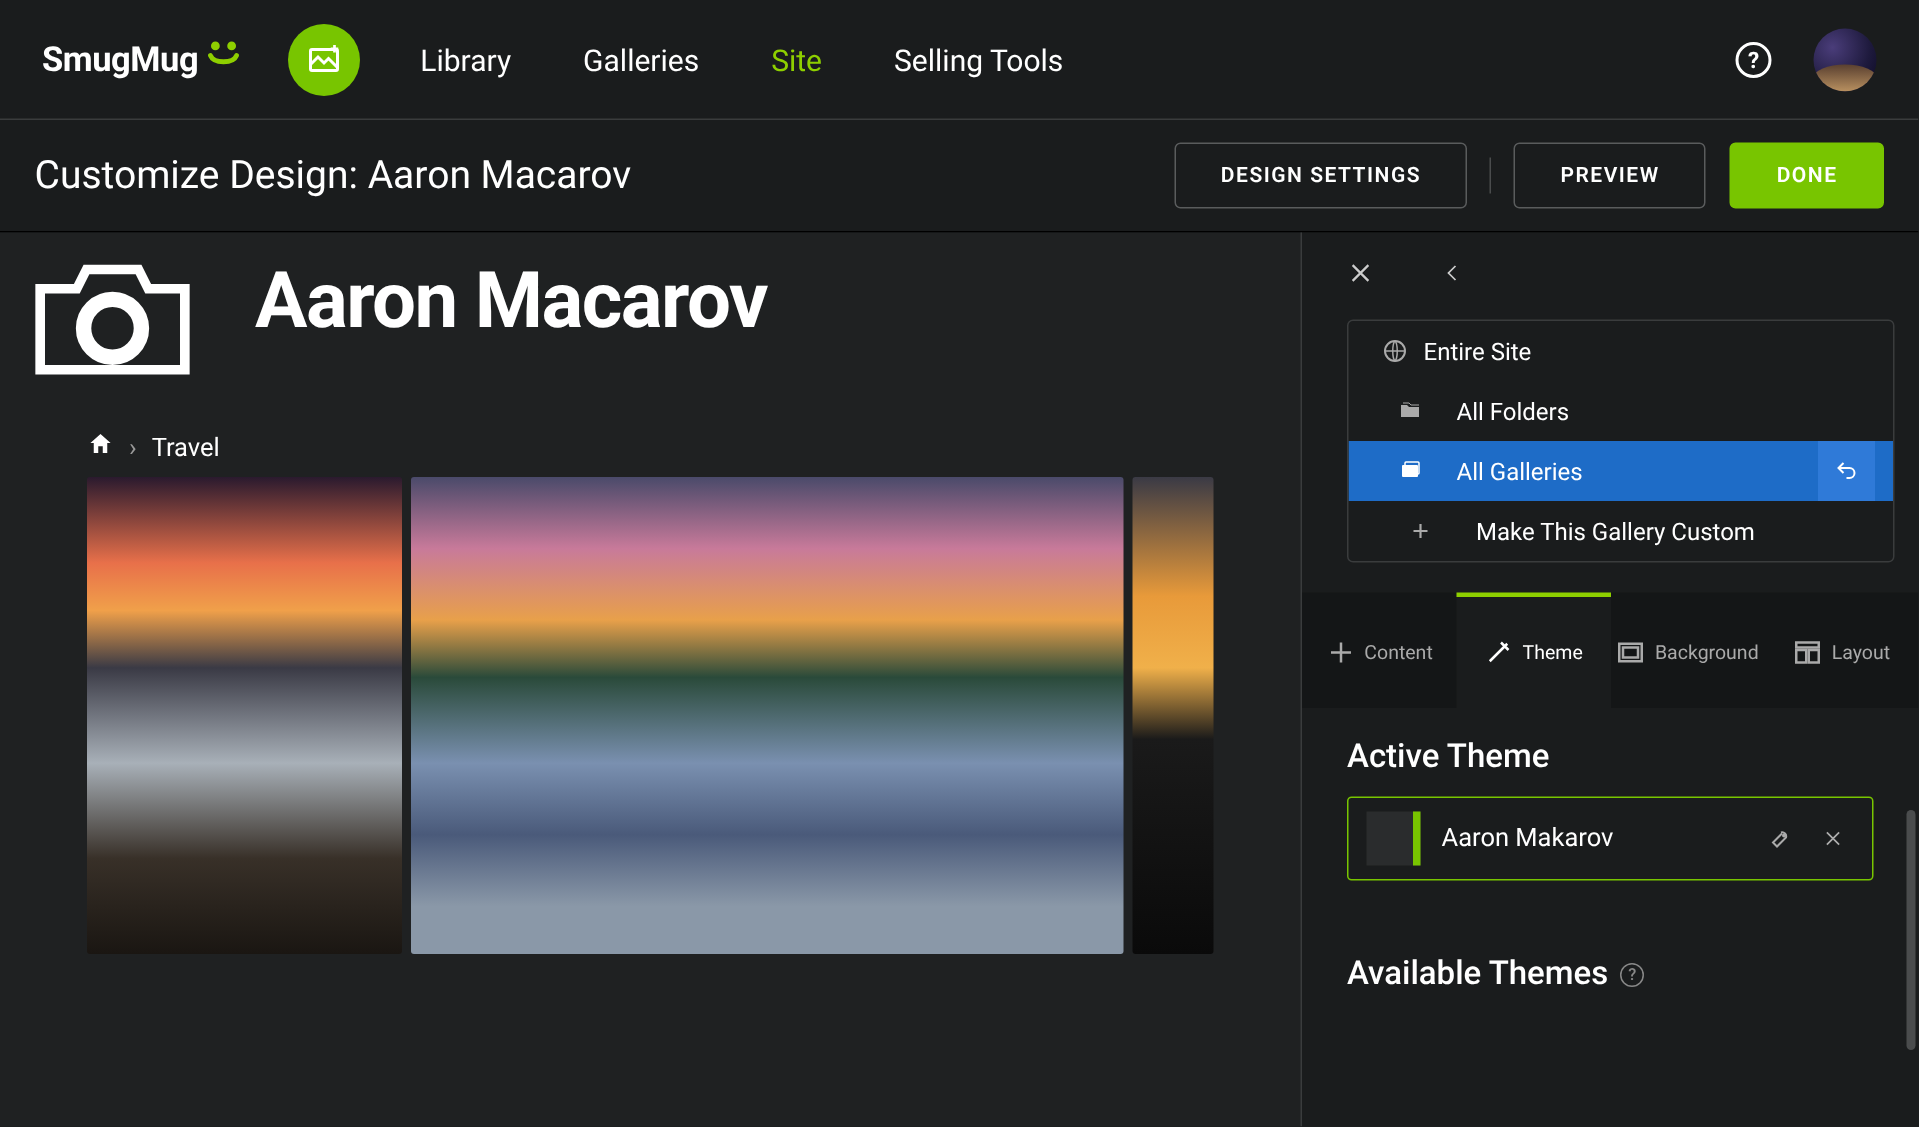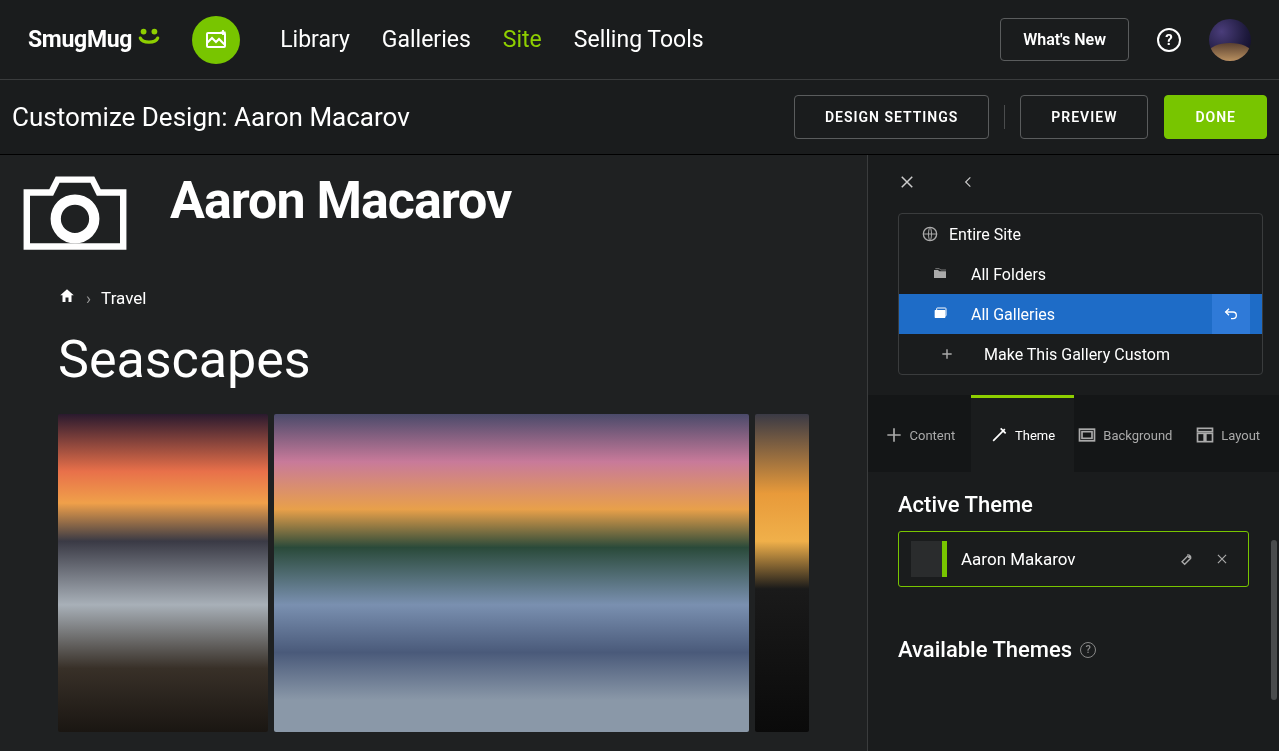--- a/index.html
+++ b/index.html
@@ -38,23 +38,23 @@
   border-radius: 50%;
   background: #78c500;
   display: flex;
   align-items: center;
   justify-content: center;
   margin-left: 30px;
   cursor: pointer;
 }
 .nav-links {
   display: flex;
-  gap: 32px;
+  gap: 48px;
   margin-left: 40px;
-  font-size: 23px;
+  font-size: 20px;
 }
 .nav-link { cursor: pointer; }
 .nav-link.active { color: #8ecf00; }
 .topnav-spacer { flex: 1; }
 .whats-new {
   border: 1px solid #5a5c5d;
   padding: 11px 22px;
   border-radius: 4px;
   font-size: 16px;
   font-weight: 600;
@@ -90,21 +90,21 @@
   height: 18px;
   background: linear-gradient(to top, #b89060, #5a4030);
   border-radius: 50% 50% 0 0;
 }
 
 
 .subheader {
   display: flex;
   align-items: center;
   height: 75px;
-  padding: 0 12px;
+  padding: 0 23px;
   border-bottom: 1px solid #000;
 }
 .subheader-title { font-size: 26px; font-weight: 400; }
 .subheader-spacer { flex: 1; }
 .btn {
   padding: 13px 30px;
   border: 1px solid #5a5c5d;
   border-radius: 4px;
   font-size: 14px;
   font-weight: 600;
@@ -332,21 +332,20 @@
         <path d="M19 2v5M16.5 4.5h5" stroke-width="1.8"></path>
       </svg>
   </div>
   <div class="nav-links">
     <div class="nav-link">Library</div>
     <div class="nav-link">Galleries</div>
     <div class="nav-link active">Site</div>
     <div class="nav-link">Selling Tools</div>
   </div>
   <div class="topnav-spacer"></div>
-  <div class="whats-new">What's New</div>
   <div class="help-icon">?</div>
   <div class="avatar"></div>
 </div>
 
 <div class="subheader">
   <div class="subheader-title">Customize Design: Aaron Macarov</div>
   <div class="subheader-spacer"></div>
   <div class="btn">DESIGN SETTINGS</div>
   <div class="btn-divider"></div>
   <div class="btn">PREVIEW</div>
@@ -365,21 +364,20 @@
       </span>
       <div class="site-title">Aaron Macarov</div>
     </div>
     <div class="breadcrumb">
       <span><svg viewBox="0 0 24 24">
             <path d="M12 3l9 8h-3v9h-4v-6h-4v6H6v-9H3z"></path>
           </svg></span>
       <span class="chev">›</span>
       <span>Travel</span>
     </div>
-    <div class="gallery-title">Seascapes</div>
     <div class="gallery-row">
       <div class="thumb thumb1"></div>
       <div class="thumb thumb2"></div>
       <div class="thumb thumb3"></div>
     </div>
   </div>
 
   <div class="right-panel">
     <div class="panel-top-icons">
       <span class="icon-btn">

